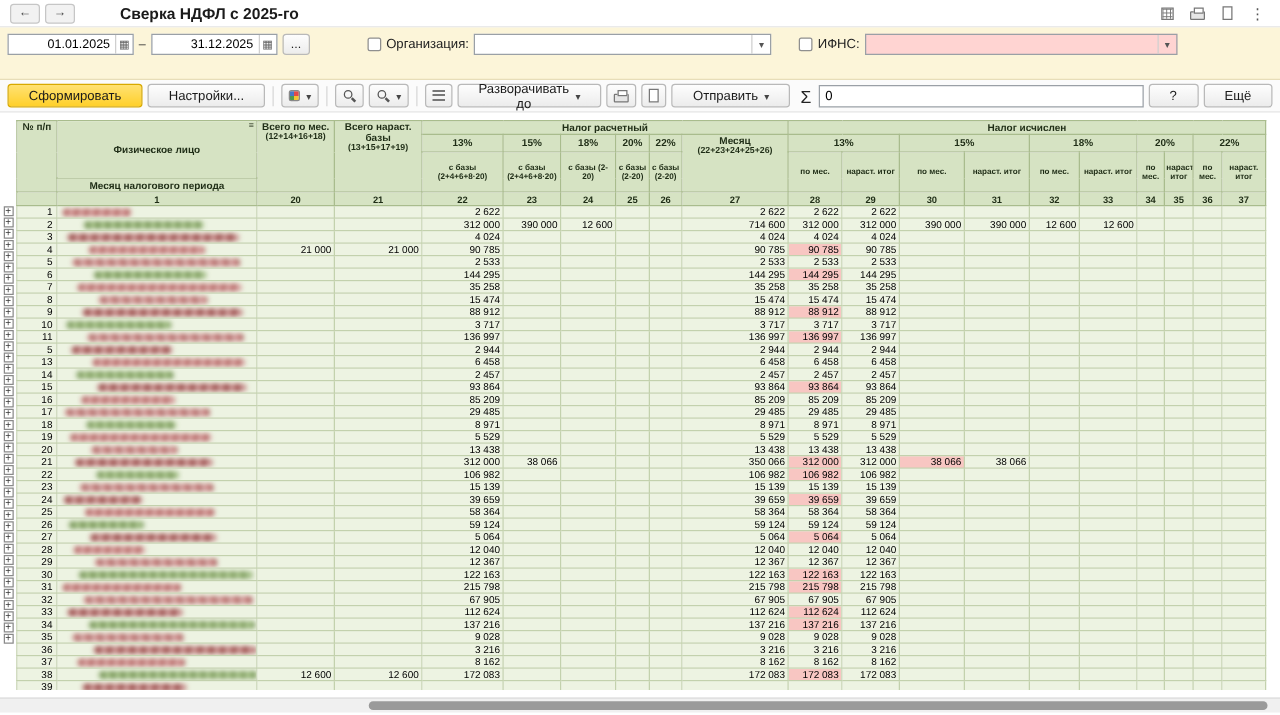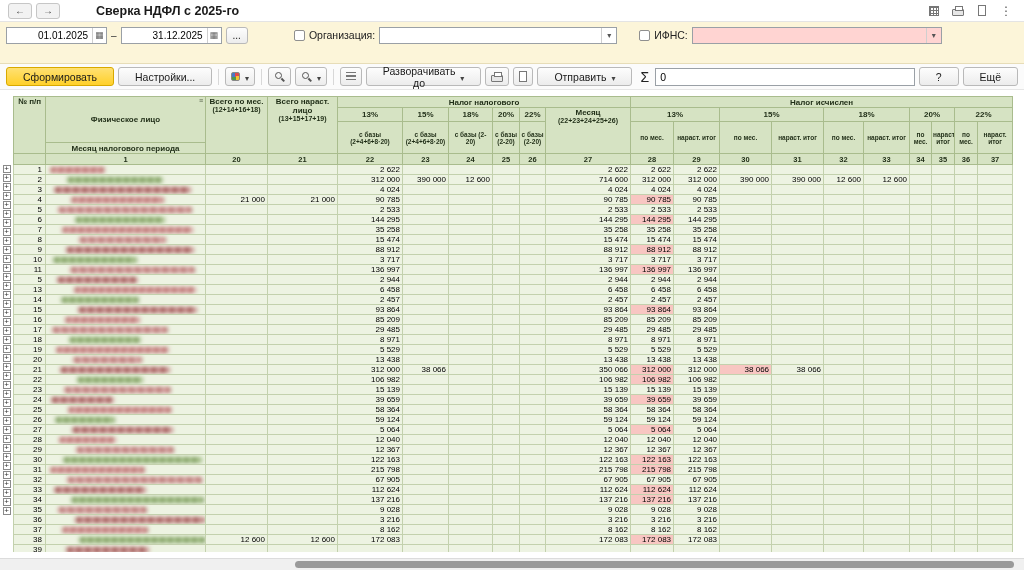--- a/index.html
+++ b/index.html
@@ -268,24 +268,24 @@
       </colgroup>
       <thead>
         <tr class="h1">
           <th rowspan="4" class="vtop pt12">№ п/п</th>
           <th rowspan="3" class="rel"><span>Физическое лицо</span><span class="pin"></span></th>
           <th rowspan="4" class="vtop pt8">
             <div>Всего по мес.</div>
               <div class="frm">(12+14+16+18)</div>
           </th>
           <th rowspan="4" class="vtop pt8">
-            <div>Всего нараст. лицо</div>
+            <div>Всего нараст. базы</div>
               <div class="frm">(13+15+17+19)</div>
           </th>
-          <th colspan="6">Налог налогового</th>
+          <th colspan="6">Налог расчетный</th>
           <th colspan="10">Налог исчислен</th>
         </tr>
         <tr class="h2">
           <th>13%</th>
           <th>15%</th>
           <th>18%</th>
           <th>20%</th>
           <th>22%</th>
           <th rowspan="3" class="vtop pt4">
             <div>Месяц</div>

